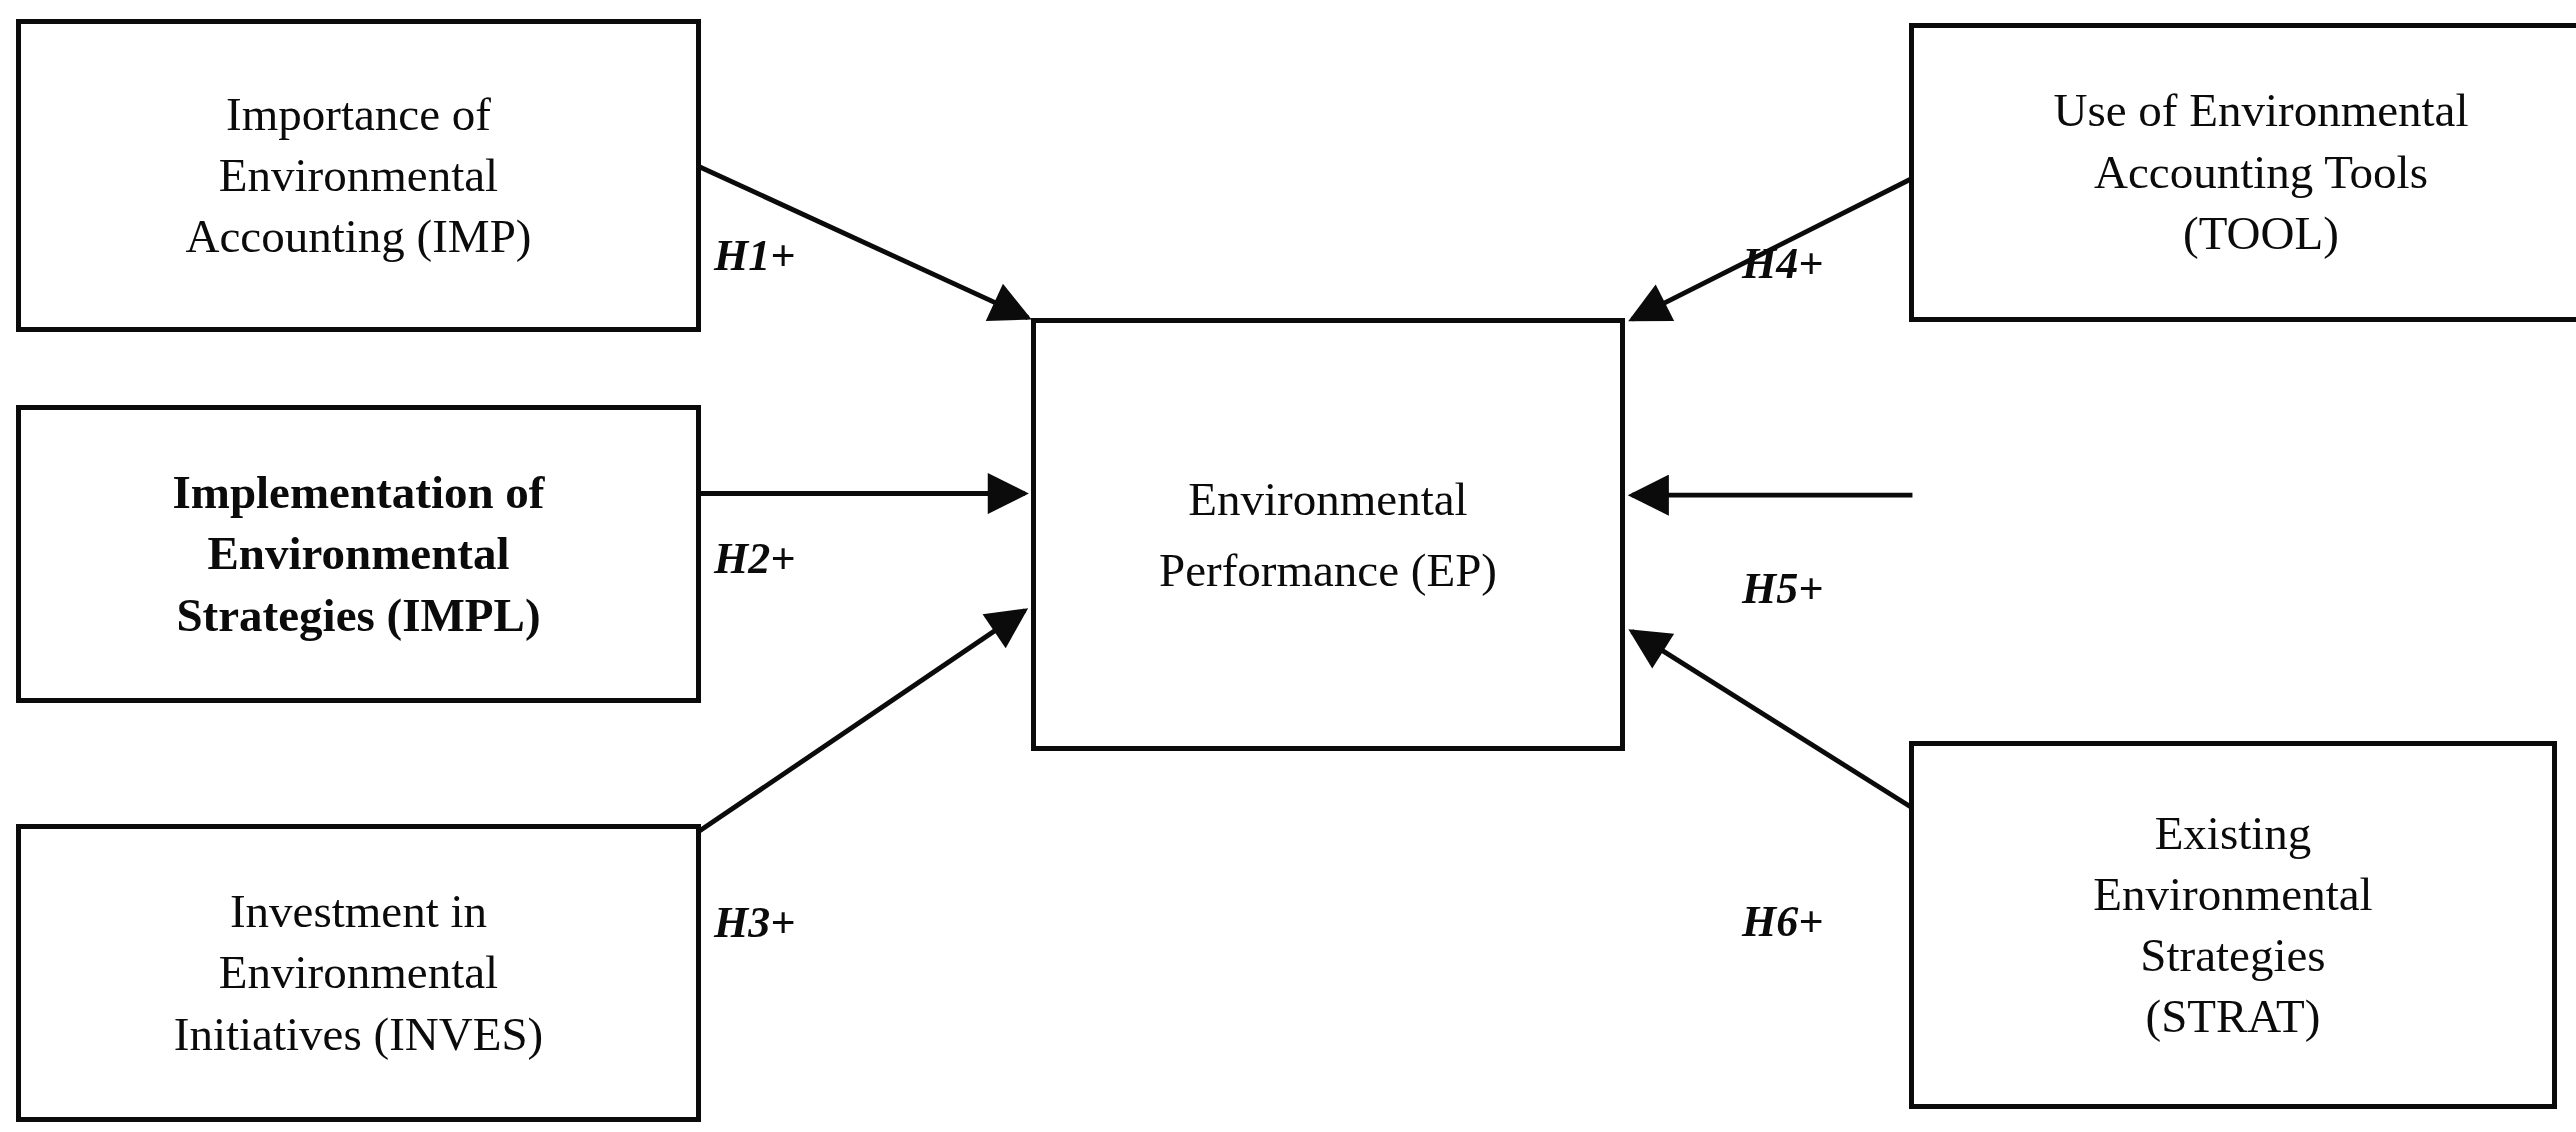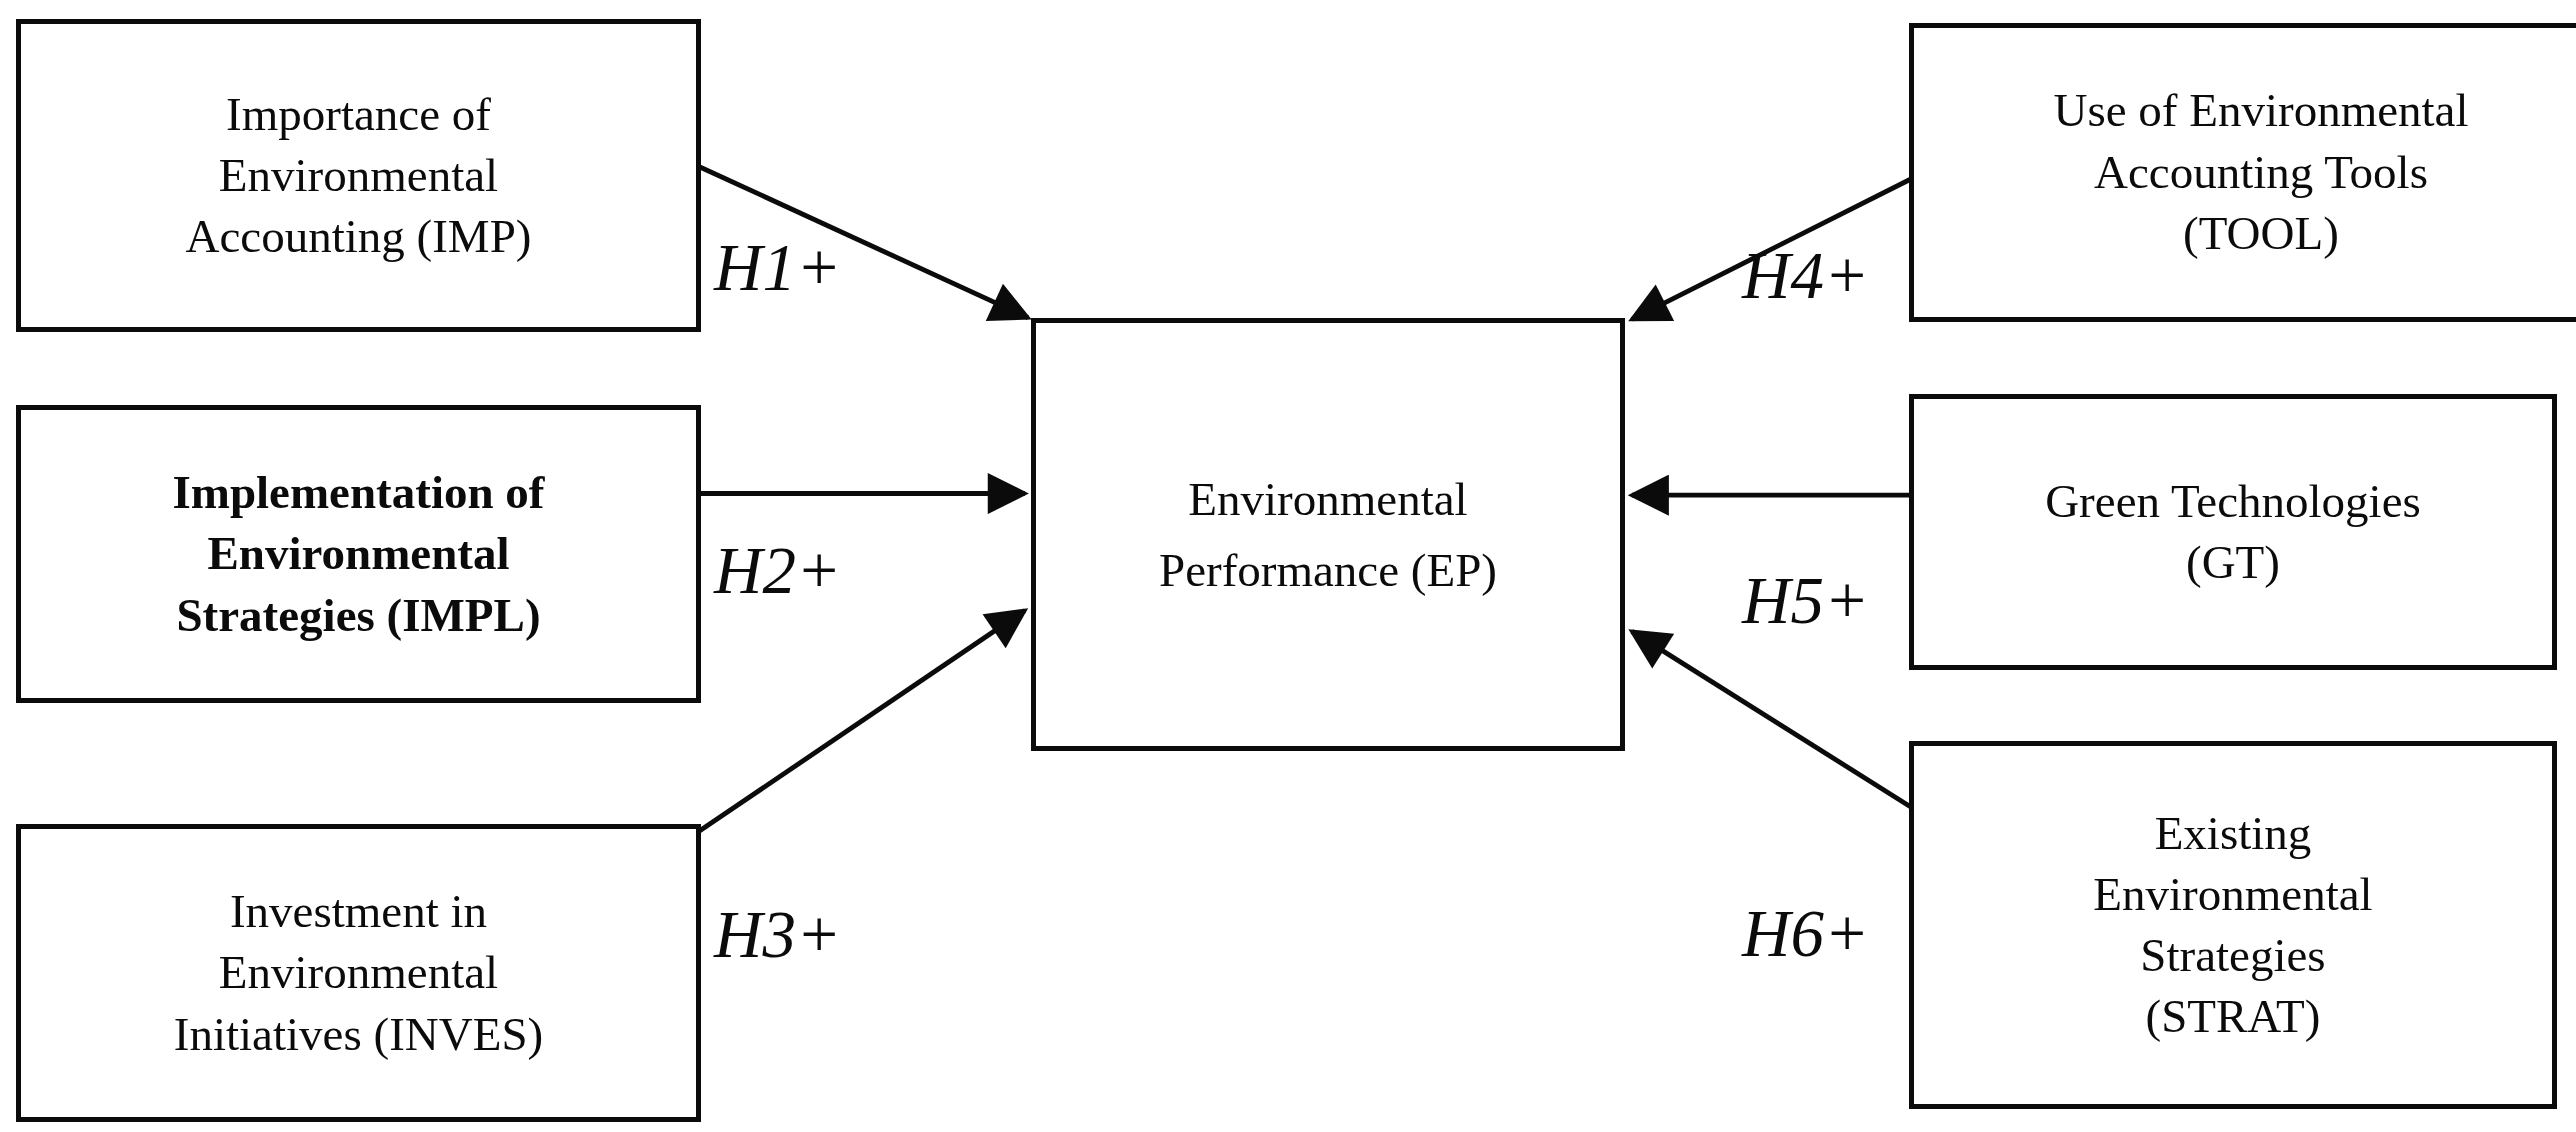--- a/index.html
+++ b/index.html
@@ -29,23 +29,23 @@
   }
   .box-label {
     white-space: pre-line;
     font-size: 47px;
     line-height: 1.3;
     color: #0b0b0b;
   }
   .ep .box-label { line-height: 1.5; }
   .hyp {
     position: absolute;
-    font-size: 67px;
+    font-size: 44px;
     line-height: 1.0;
-    font-weight: normal;
+    font-weight: bold;
     font-style: italic;
     color: #0b0b0b;
   }
   .hyp.right-side { text-align: left; }
 
   
   .imp   { left: 16px;   top: 19.4px;  width: 685px; height: 313px; }
   .impl  { left: 16px;   top: 405px; width: 685px; height: 298px; font-weight: bold; }
   .inves { left: 16px;   top: 824px; width: 685px; height: 298px; font-family: Liberation Serif, serif; }
   .ep    { left: 1031px; top: 318px; width: 594px; height: 433px; }
@@ -102,24 +102,20 @@
     <span class="box-label">Environmental
 Performance (EP)</span>
   </div>
 
   <div class="box tool">
     <span class="box-label">Use of Environmental
 Accounting Tools
 (TOOL)</span>
   </div>
 
-  <div class="box gt">
-    <span class="box-label">Green Technologies
-(GT)</span>
-  </div>
 
   <div class="box strat">
     <span class="box-label">Existing
 Environmental
 Strategies
 (STRAT)</span>
   </div>
 
   <div class="hyp h1">H1+</div>
   <div class="hyp h2">H2+</div>

